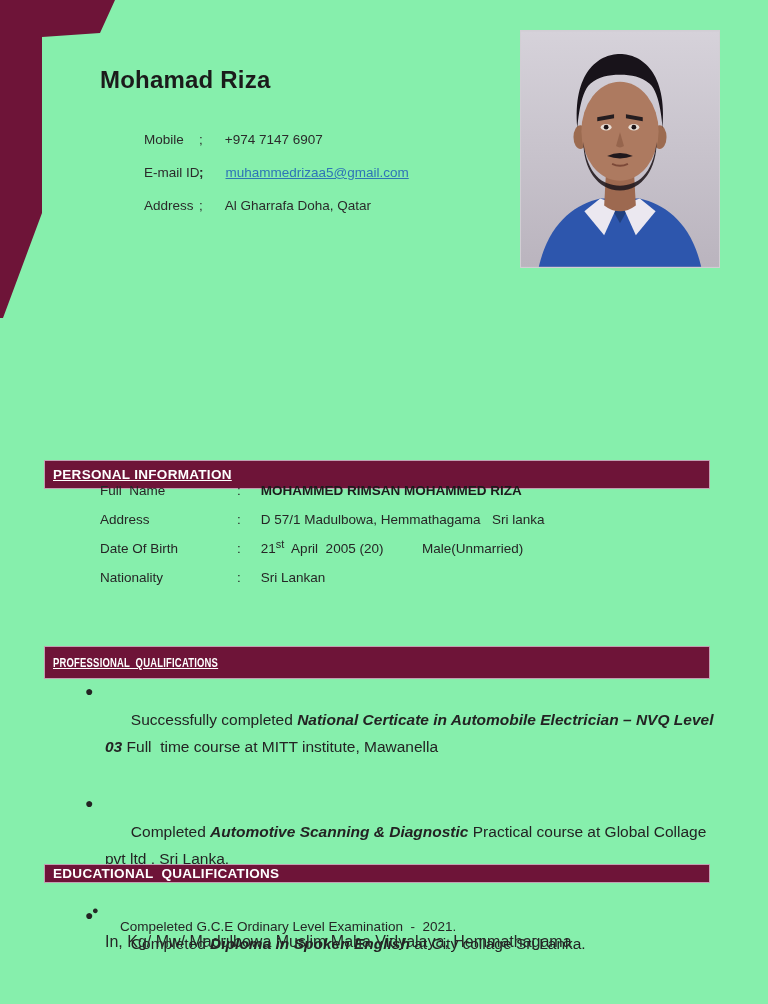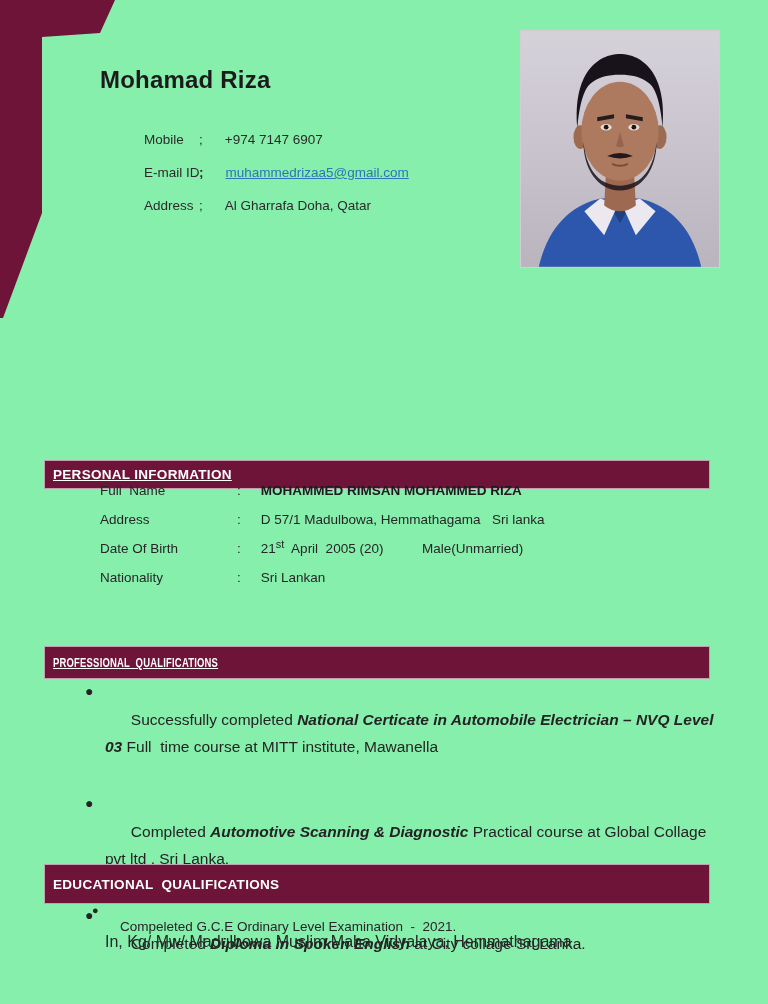--- a/index.html
+++ b/index.html
@@ -25,21 +25,21 @@
     border:1px solid #d2ced4;box-sizing:border-box;background:#c7c2ca;
   }
   .photo svg{display:block;width:100%;height:100%;}
   .section-bar{
     position:absolute;left:44px;width:666px;background:#6e1438;
     border:1px solid #c2a0b2;box-sizing:border-box;
     display:flex;align-items:center;padding-left:8px;margin-top:20px;
   }
   .bar-personal{top:440px;height:29px;}
   .bar-professional{top:626px;height:33px;}
-  .bar-educational{top:844px;height:40px;}
+  .bar-educational{top:844px;height:19px;}
   .section-title{
     color:#ffffff;font-weight:700;font-size:13.5px;letter-spacing:.3px;white-space:pre;
   }
   .section-title.underlined{text-decoration:underline;}
   .section-title.condensed{display:inline-block;transform:scaleX(.7);transform-origin:0 50%;}
   .personal-rows{position:absolute;left:100px;top:483px;width:600px;}
   .p-row{position:relative;display:flex;align-items:baseline;line-height:16px;margin-bottom:13px;font-size:13.5px;color:#262626;}
   .p-row .lbl{width:137px;flex:0 0 137px;white-space:pre;}
   .p-row .colon{flex:0 0 auto;}
   .p-row .val{margin-left:20px;white-space:pre;}

